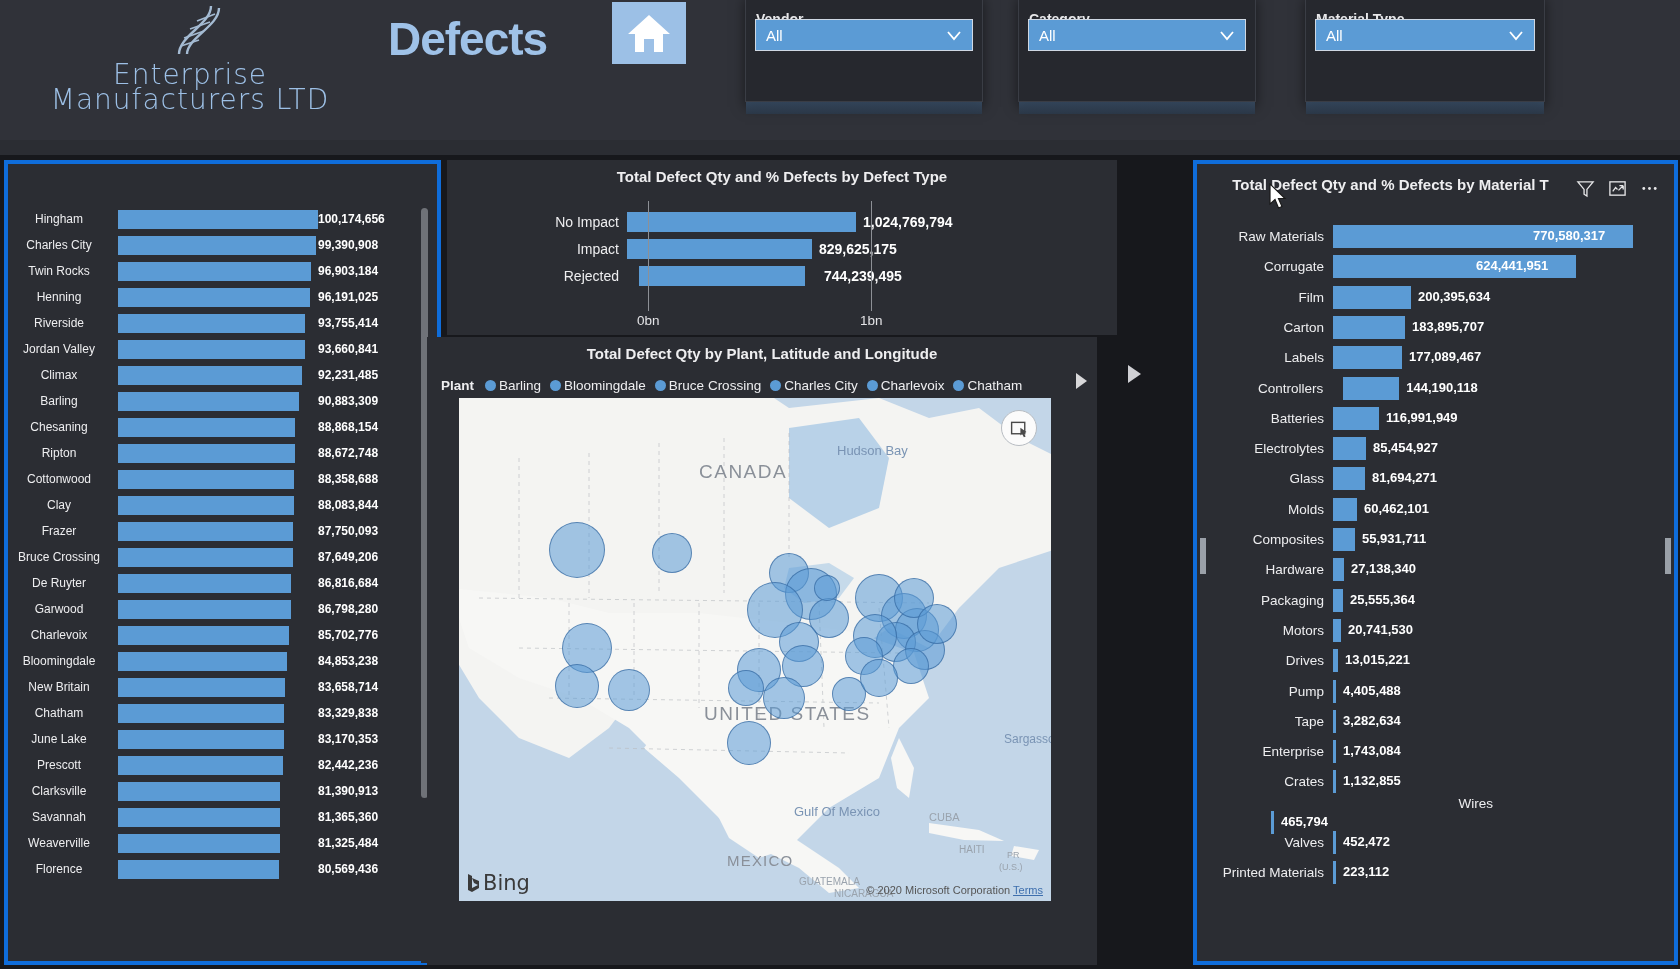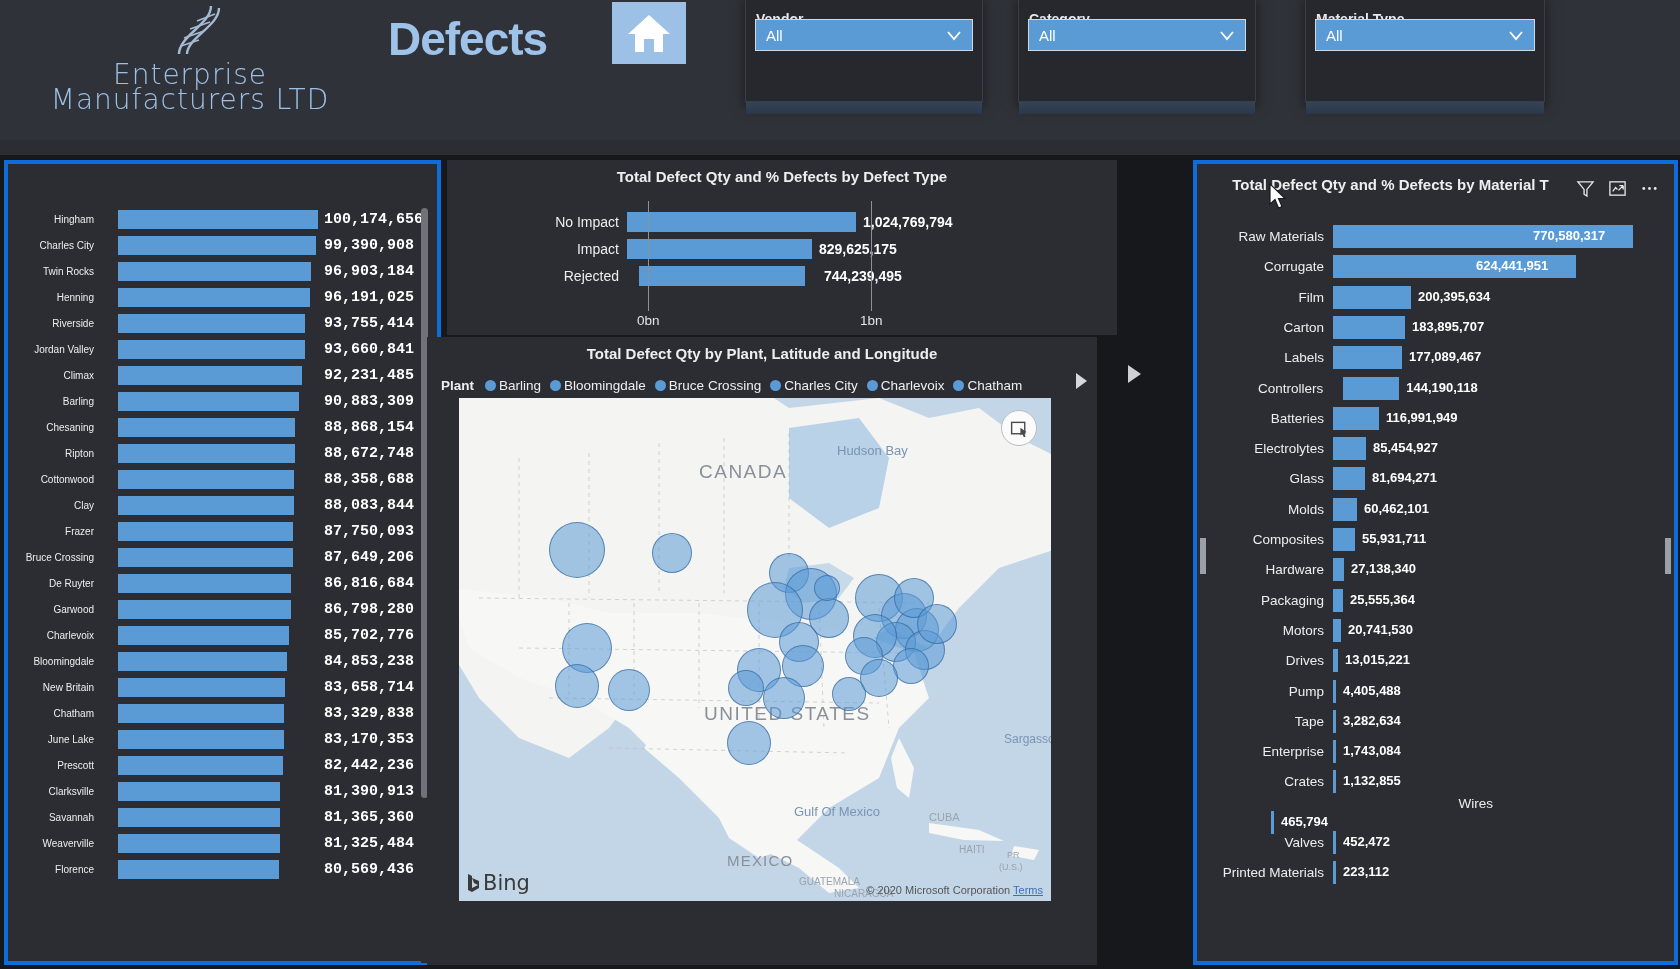--- a/index.html
+++ b/index.html
@@ -89,32 +89,31 @@
   .sel-border { border: 4px solid #0f6ddb; }
 
   
   #plant-card { left: 4px; top: 160px; width: 437px; height: 805px; }
   #plant-inner { position: absolute; left: 4px; top: 4px; right: 4px; bottom: 4px; background: #2b2d33; }
   .plant-row {
     position: absolute; left: 0; width: 424px; height: 26px;
     display: flex; align-items: center;
   }
   .plant-label {
-    width: 106px; text-align: right; padding-right: 24px;
-    font-size: 10px; color: #eeeef0; white-space: nowrap;
+    width: 106px; text-align: center; padding-right: 12px;
+    font-size: 12px; color: #eeeef0; white-space: nowrap;
   }
   .plant-bar-holder { position: relative; width: 200px; height: 19px; }
   .plant-bar {
     position: absolute; left: 0; top: 0; height: 19px;
     background: #5b9bd5; border: 1px solid #5b9bd5;
   }
   .plant-val {
-    margin-left: 6px; font-size: 15px; color: #ffffff; font-weight: bold;
+    font-size: 12px; color: #ffffff; font-weight: bold;
     white-space: nowrap;
-    font-family: Liberation Mono, monospace;
   }
   .vscroll {
     position: absolute; right: 5px; top: 40px; width: 7px; height: 755px;
     background: #2b2d33;
   }
   .vscroll-thumb {
     position: absolute; left: 0; top: 0; width: 7px; height: 590px;
     background: #6f7278; border-radius: 4px;
   }
 

